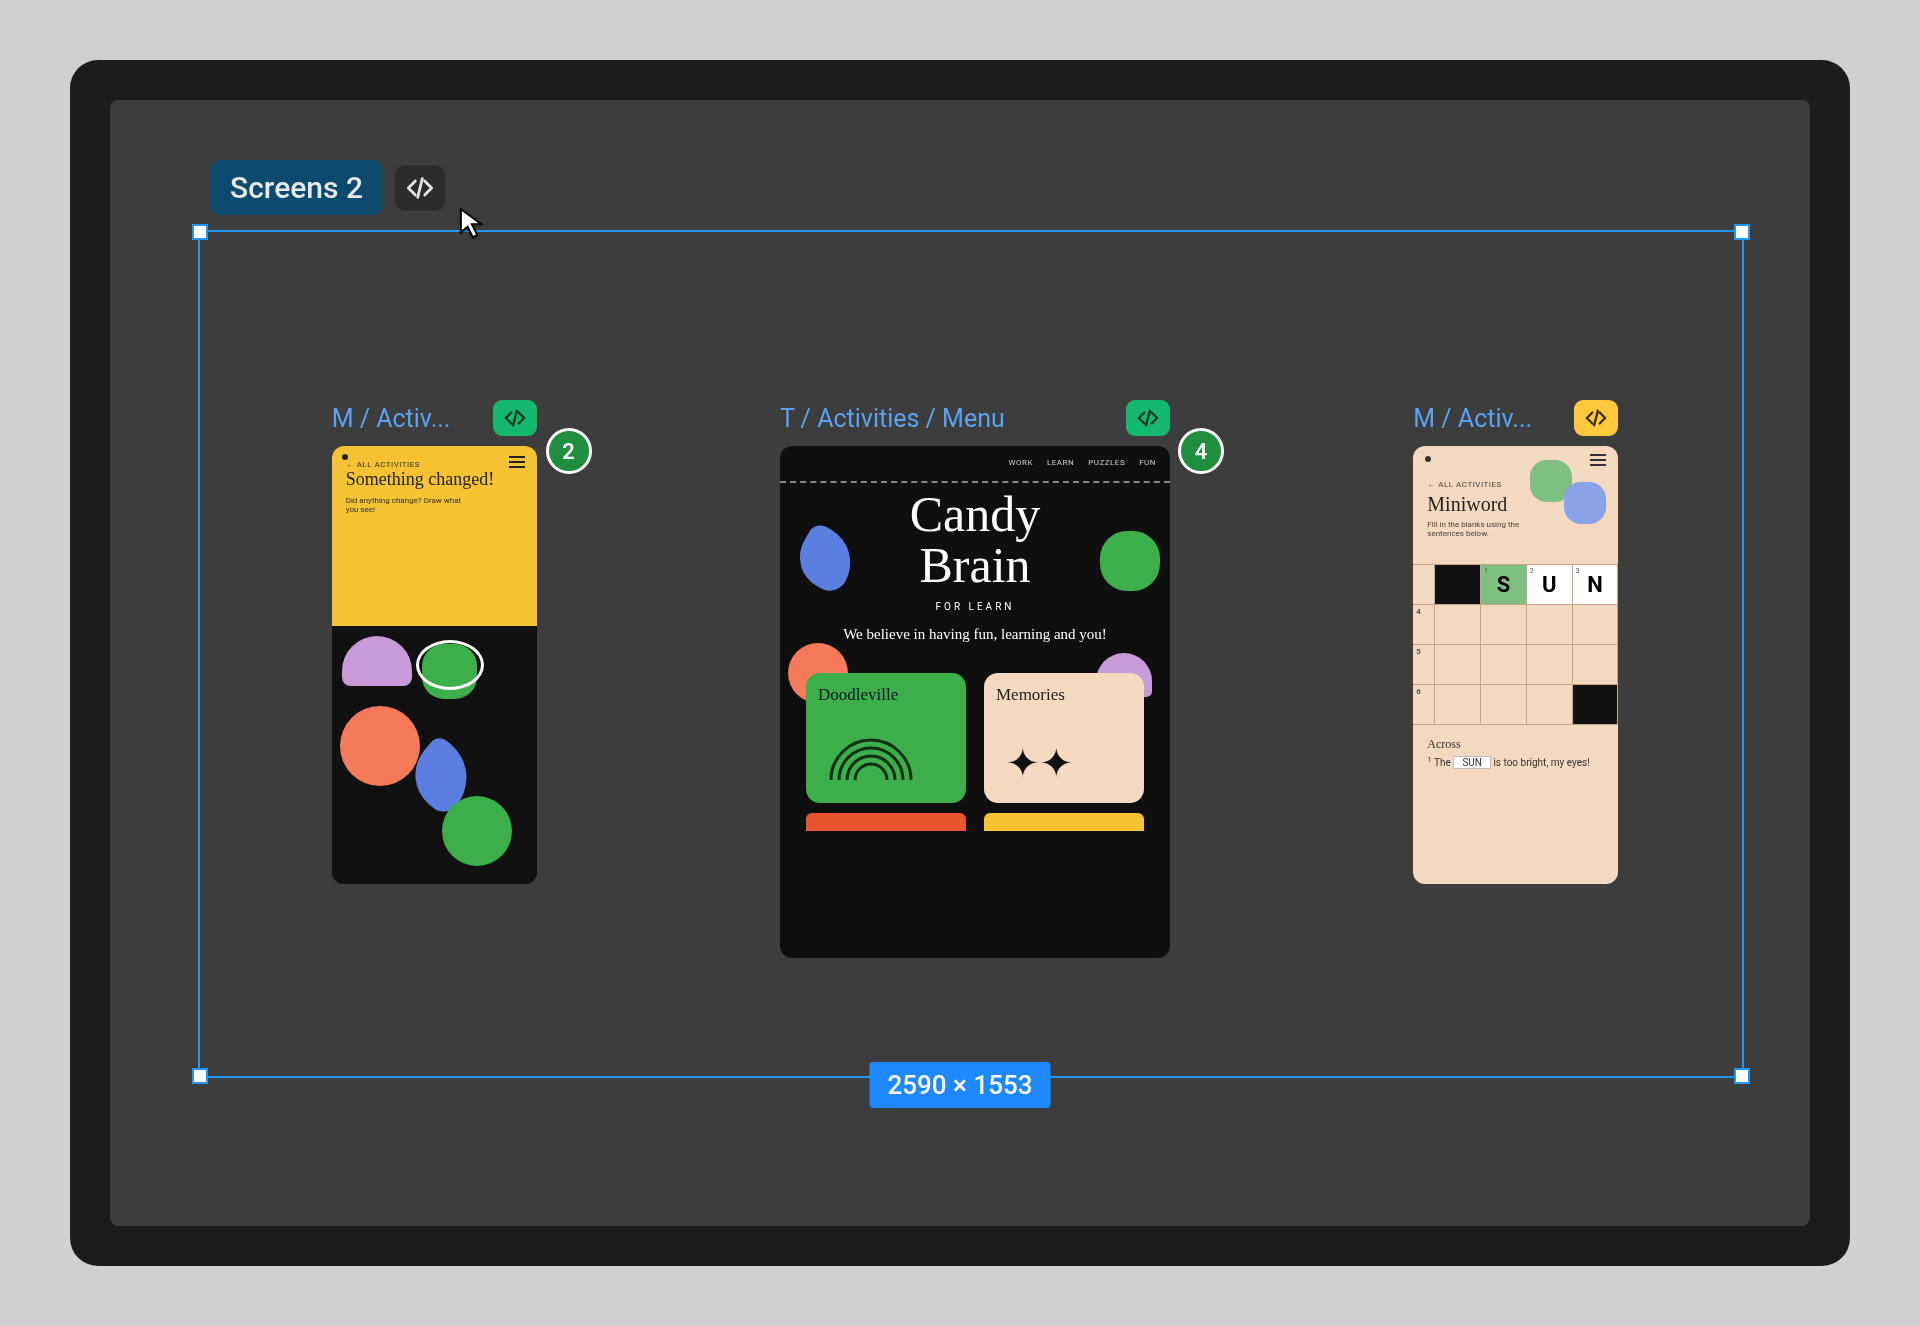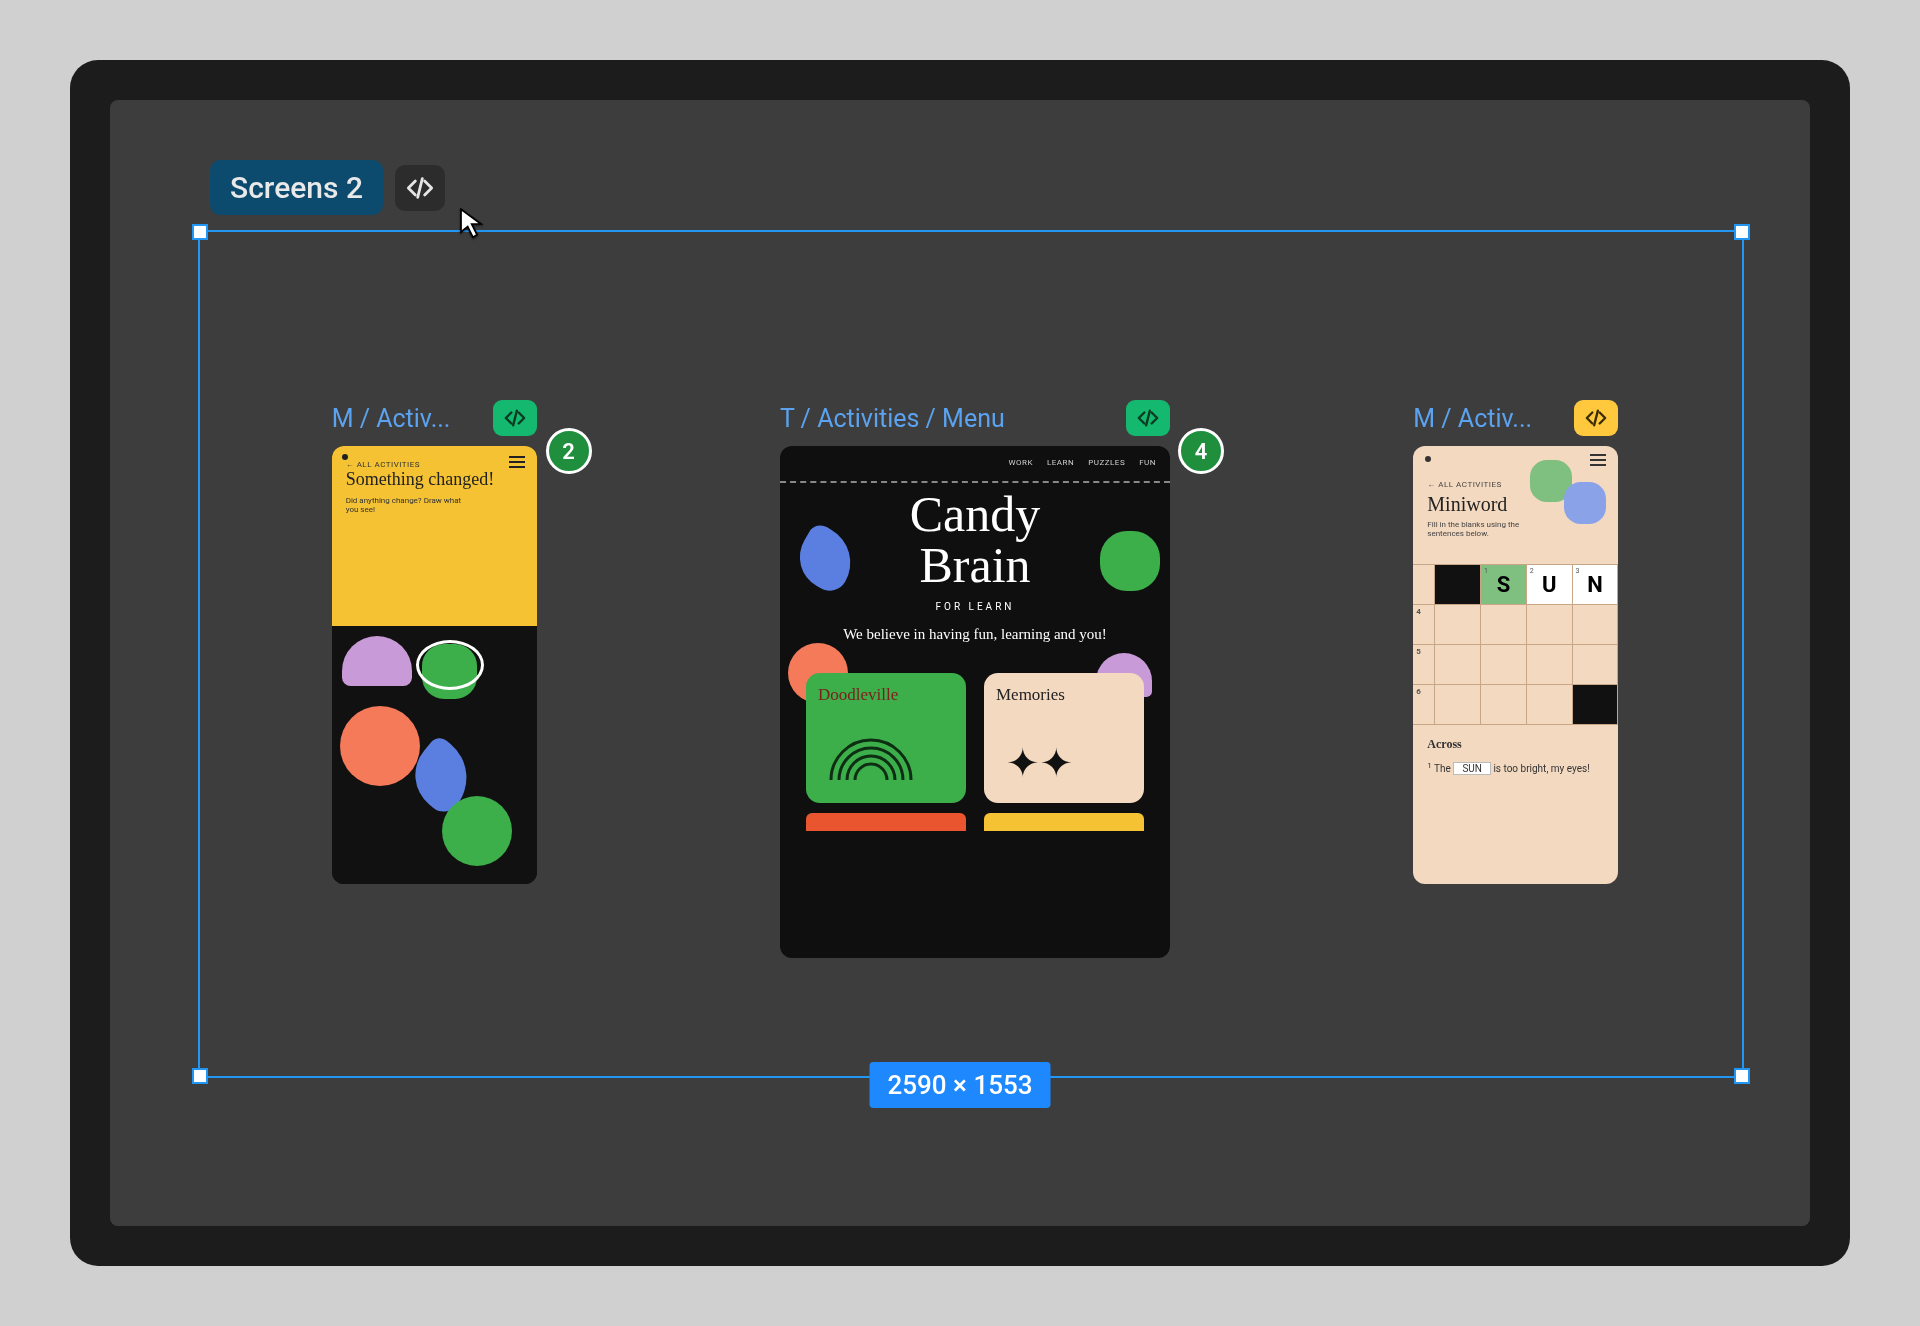--- a/index.html
+++ b/index.html
@@ -193,21 +193,21 @@
 
   
   .s2-nav { display: flex; justify-content: flex-end; gap: 14px; padding: 12px 14px; font-size: 8px; color: #cfcfcf; letter-spacing: .5px; }
   .s2-hero { text-align: center; padding: 6px 20px; position: relative; }
   .s2-title { font-family: Georgia, serif; color: #fff; font-size: 50px; line-height: 1.02; }
   .s2-tag { color: #fff; font-size: 10px; letter-spacing: 3px; margin-top: 10px; }
   .s2-sub { color: #fff; font-size: 15px; margin-top: 14px; font-family: Georgia, serif; }
   .s2-dash { border-top: 2px dashed #888; margin: 2px 0 0; }
   .s2-cards { display: flex; gap: 18px; padding: 24px 26px 10px; }
   .s2-card { flex: 1; height: 130px; border-radius: 14px; padding: 12px; font-family: Georgia, serif; font-size: 17px; position: relative; overflow: hidden; }
-  .s2-card.d { background: #3cae4a; color: #7f1d1d; }
+  .s2-card.d { background: #3cae4a; color: #0f172a; }
   .s2-card.m { background: #f4d9c1; color: #222; }
   .s2-bottom { display: flex; gap: 18px; padding: 0 26px; }
   .s2-bar { flex: 1; height: 18px; border-radius: 6px 6px 0 0; }
   .s2-bar.r { background: #e8552f; }
   .s2-bar.y { background: #f4c233; }
   .s2-blob { position: absolute; }
   .s2-blob.bl { width: 56px; height: 56px; background: #5b7fe0; top: 48px; left: 18px; border-radius: 25% 75% 35% 65%; transform: rotate(30deg); }
   .s2-blob.pk { width: 60px; height: 60px; background: #f47a5a; top: 160px; left: 8px; border-radius: 50%; }
   .s2-blob.gr { width: 60px; height: 60px; background: #3cae4a; top: 48px; right: 10px; border-radius: 45%; }
   .s2-blob.pu { width: 56px; height: 44px; background: #c89bd8; top: 170px; right: 18px; border-radius: 40px 40px 8px 8px; }
@@ -415,22 +415,22 @@
             <div class="s3-cell"></div>
             <div class="s3-cell"></div>
 
             <div class="s3-cell side">6</div>
             <div class="s3-cell"></div>
             <div class="s3-cell"></div>
             <div class="s3-cell"></div>
             <div class="s3-cell black"></div>
           </div>
           <div class="s3-across">
-            <div style="font-weight:700;font-family:Georgia,serif;font-size:12px;">Across</div>
-            <div style="margin-top:8px;line-height:1.5;">
+            <div style="font-weight:400;font-family:Georgia,serif;font-size:12px;">Across</div>
+            <div style="margin-top:2px;line-height:1.5;">
               <span style="font-size:8px;vertical-align:super;">1</span>
               <span>The</span>
               <span class="hl">SUN</span>
               <span>is too bright, my eyes!</span>
             </div>
           </div>
         </div>
       </div>
 
     </div>

